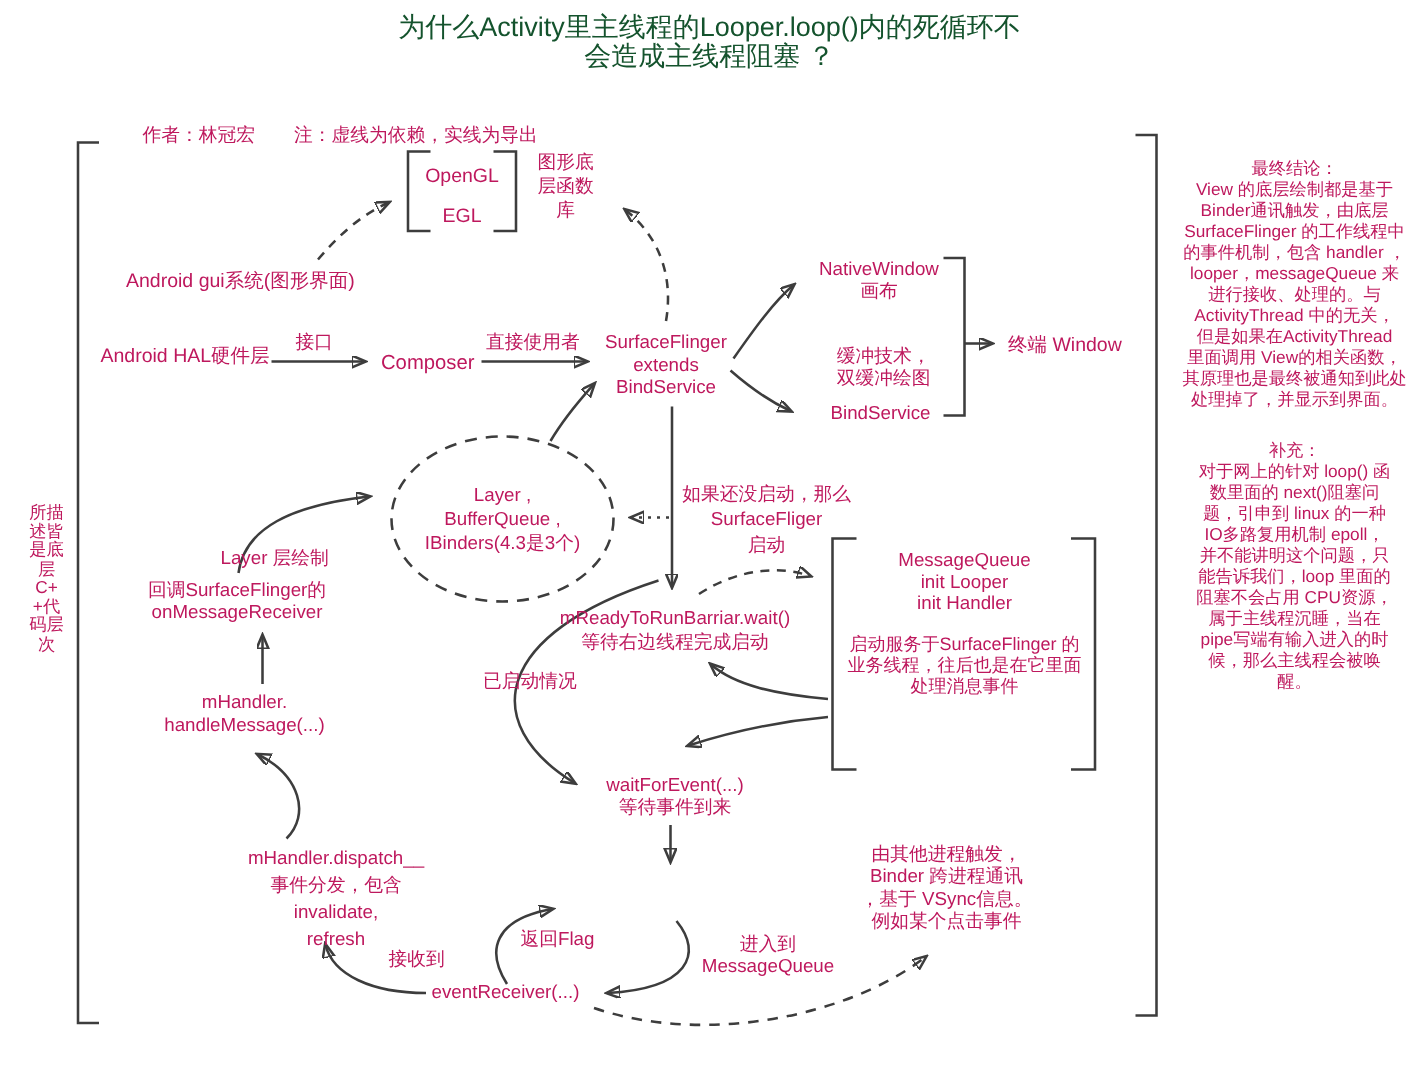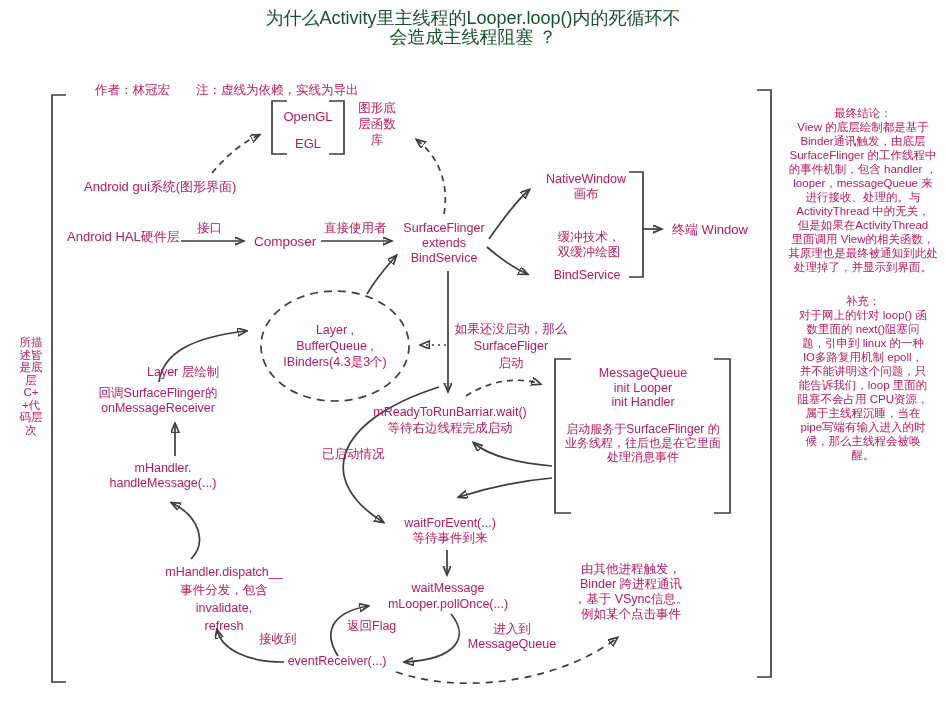--- a/index.html
+++ b/index.html
@@ -170,22 +170,20 @@
 onMessageReceiver</div>
   <div class="lbl cx" style="left:163px;top:461px;">mHandler.
 handleMessage(...)</div>
 
   <div class="lbl cx" style="left:450px;top:516px;">waitForEvent(...)
 等待事件到来</div>
   <div class="lbl cx" style="left:224px;top:563px;line-height:18px;">mHandler.dispatch__
 事件分发，包含
 invalidate,
 refresh</div>
-  <div class="lbl cx" style="left:448px;top:581px;line-height:15.5px;">waitMessage
-mLooper.pollOnce(...)</div>
 
   <div class="lbl left" style="left:347px;top:619px;">返回Flag</div>
   <div class="lbl left" style="left:259px;top:632px;">接收到</div>
   <div class="lbl cx" style="left:337px;top:654px;">eventReceiver(...)</div>
   <div class="lbl cx" style="left:512px;top:622px;line-height:14.5px;">进入到
 MessageQueue</div>
 
   <div class="lbl cx" style="left:631px;top:562px;line-height:15px;">由其他进程触发，
 Binder 跨进程通讯
 ，基于 VSync信息。

